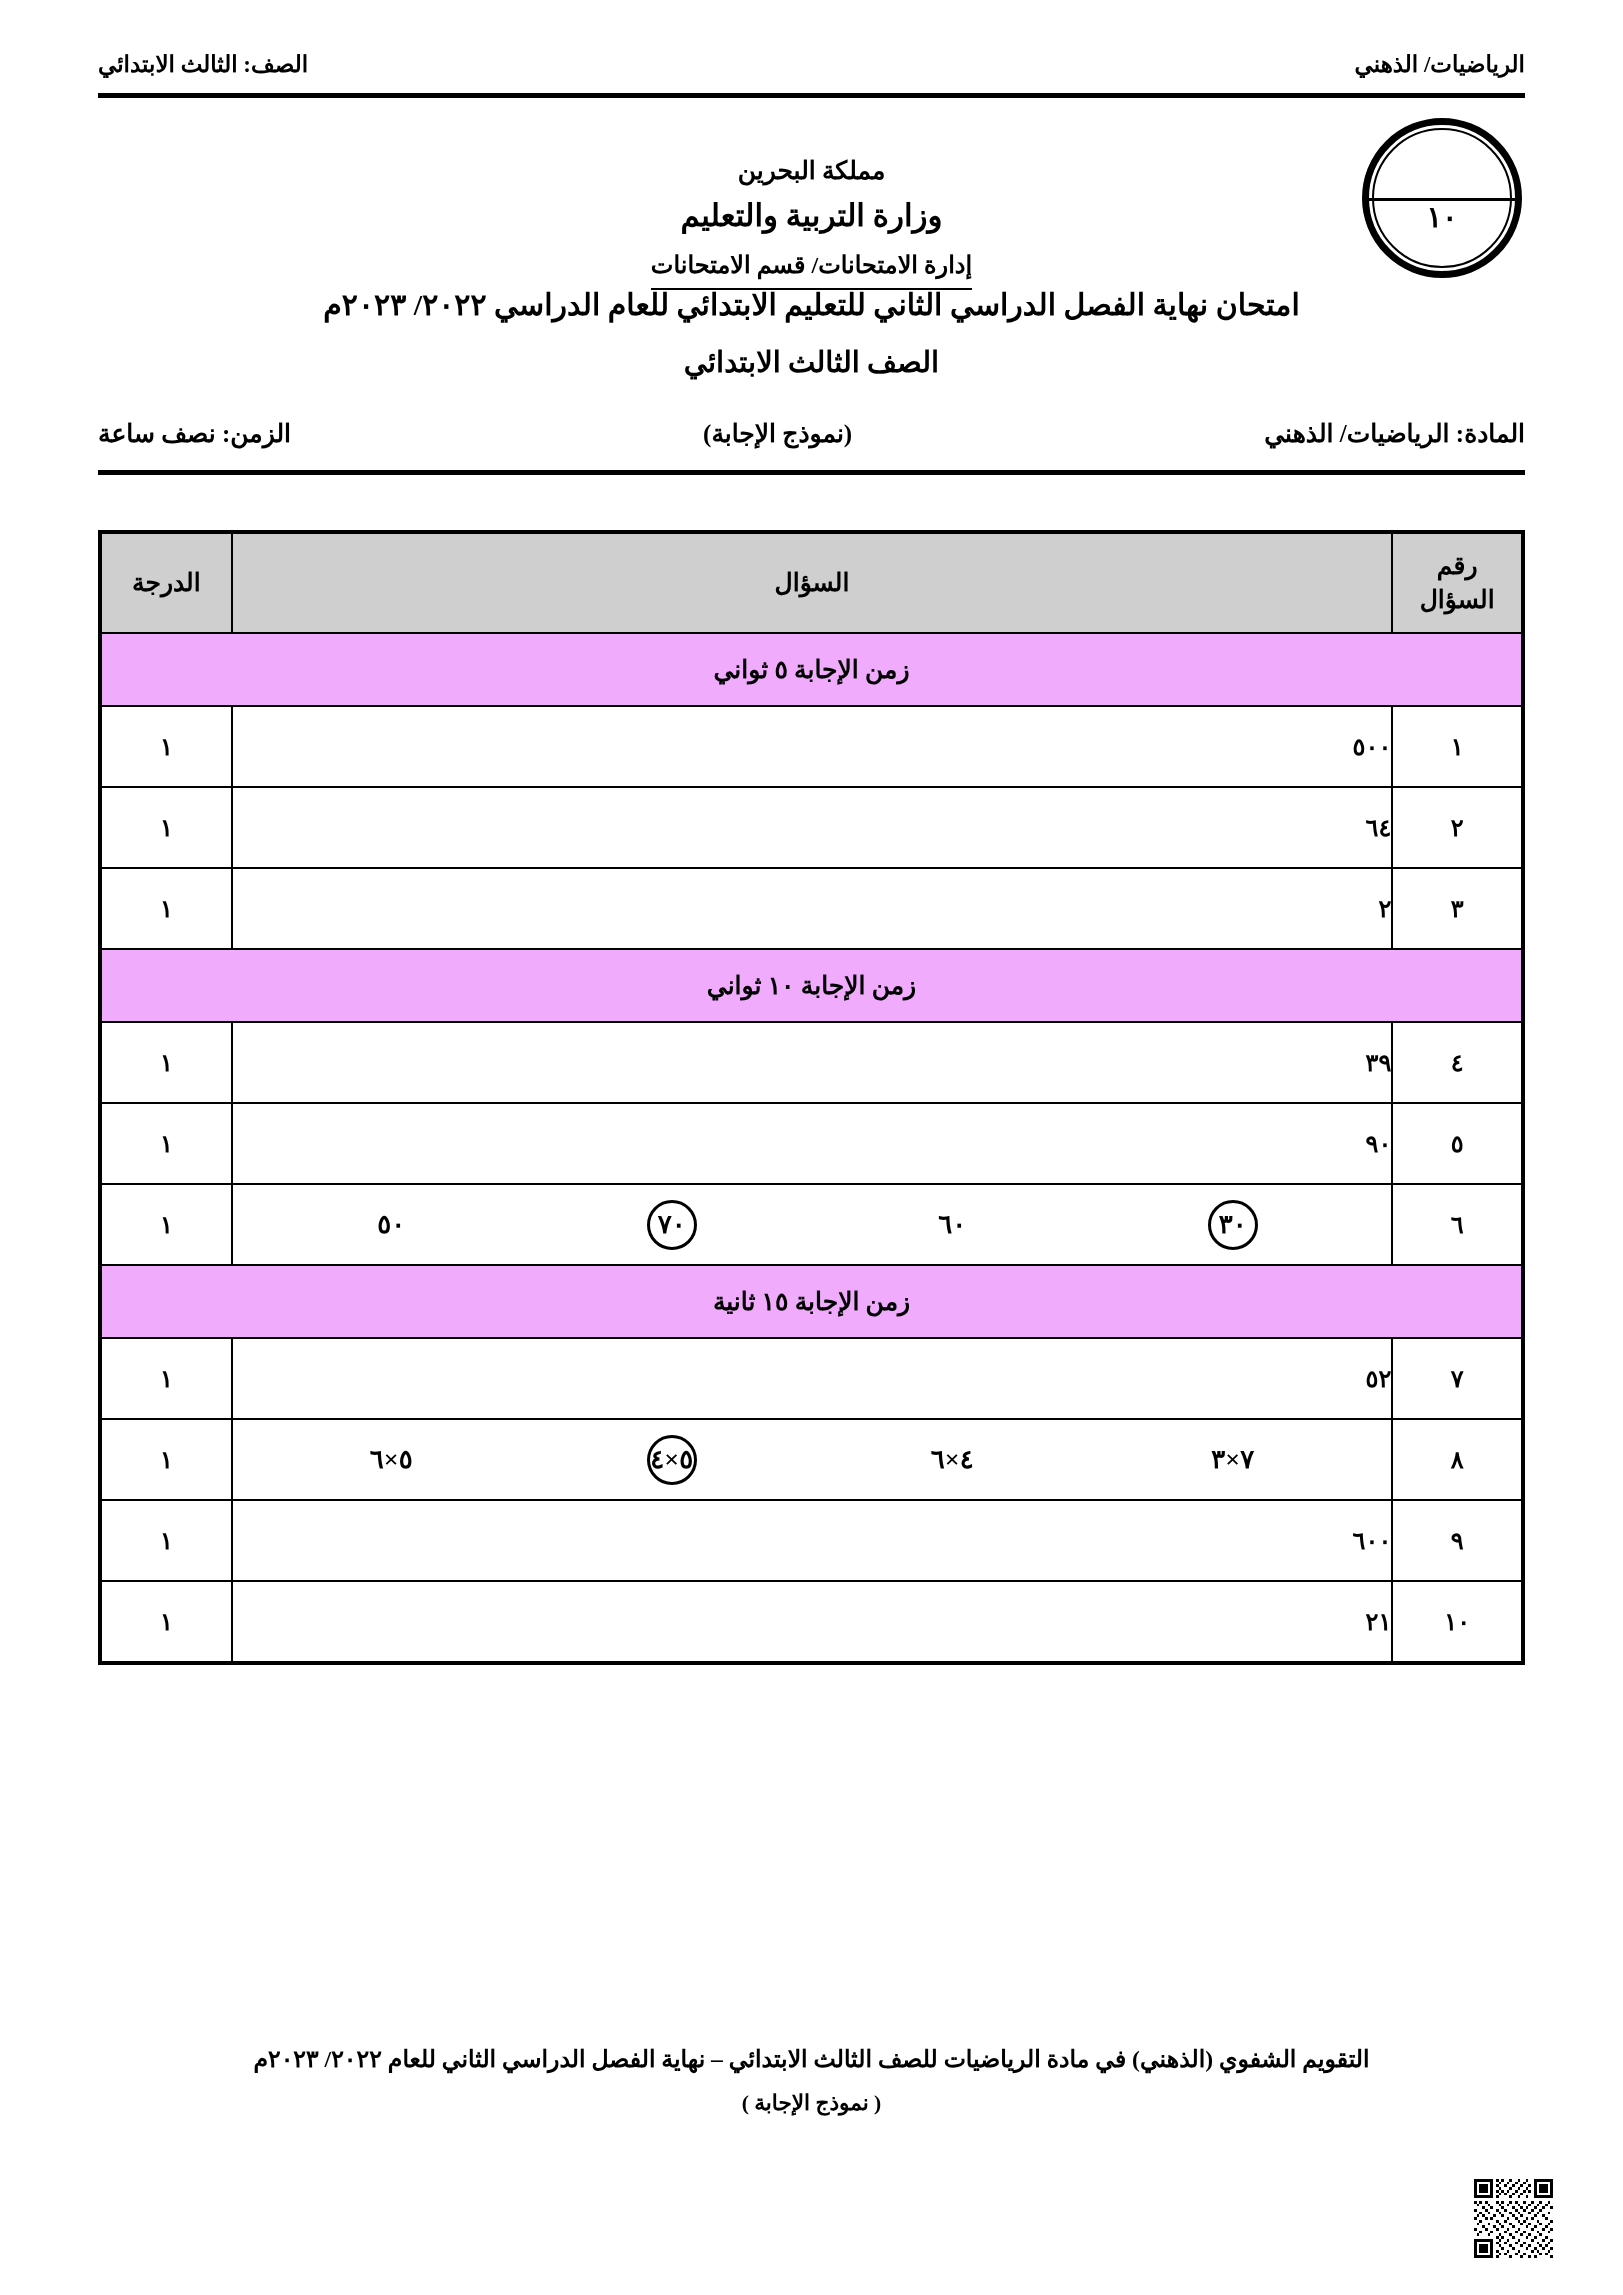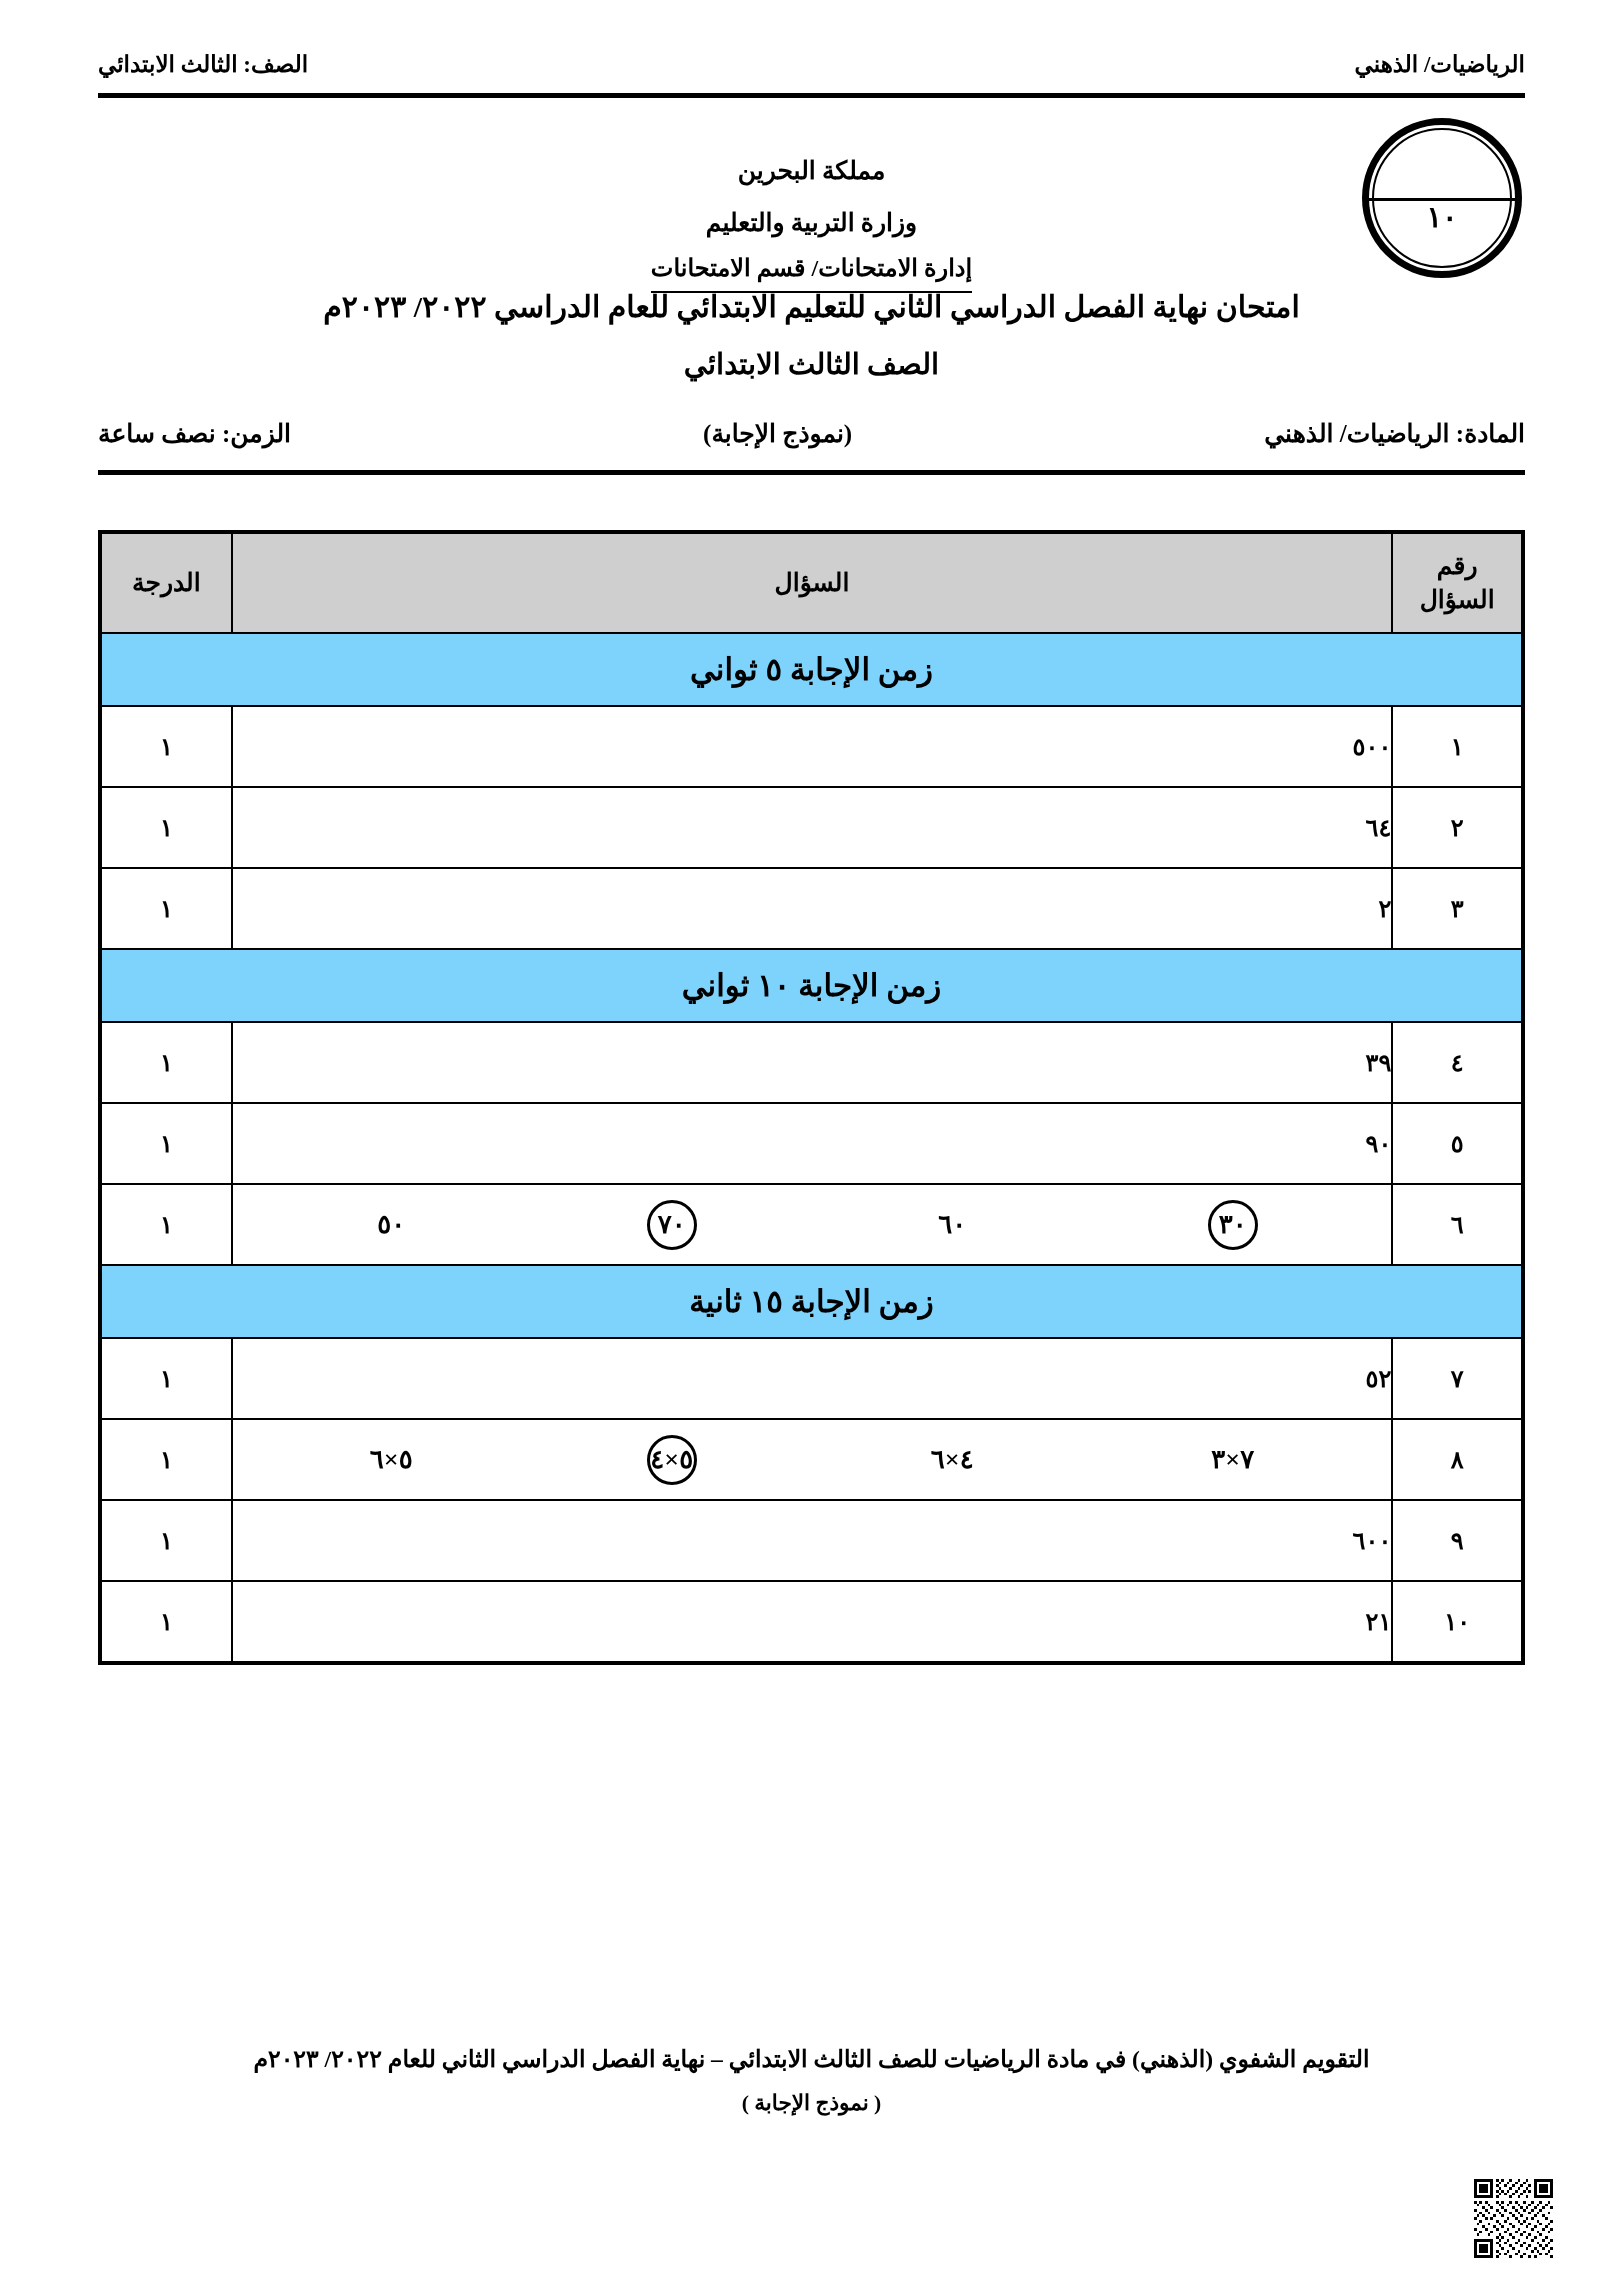--- a/index.html
+++ b/index.html
@@ -55,21 +55,21 @@
     top: 115px;
     left: 98px;
     right: 98px;
     text-align: center;
   }
   .title-line {
     font-weight: bold;
     line-height: 1.45;
   }
   .t-country  { font-size: 25px; margin-top: 38px; }
-  .t-ministry { font-size: 25px; margin-top: 16px; }
+  .t-ministry { font-size: 31px; margin-top: 5px; }
   .t-dept     { font-size: 24px; margin-top: 9.2px; }
   .t-dept span { border-bottom: 2px solid #000; padding-bottom: 10px; }
   .t-exam     { font-size: 30px; }
   .t-grade    { font-size: 29px; margin-top: 14.4px; }
 
   
   .mark-circle {
     position: absolute;
     top: 118px;
     right: 101px;
@@ -148,24 +148,24 @@
 
   .answer-table thead th {
     background: #cfcfcf;
     height: 98px;
     text-align: center;
     line-height: 1.35;
     font-size: 25px;
   }
 
   .section-row td {
-    background: #7dd3fc;
+    background: #f0abfc;
     height: 71px;
     text-align: center;
-    font-size: 31px;
+    font-size: 25px;
   }
 
   .q-row td { height: 79px; }
 
   .cell-num,
   .cell-grade {
     text-align: center;
   }
 
   .cell-question {

